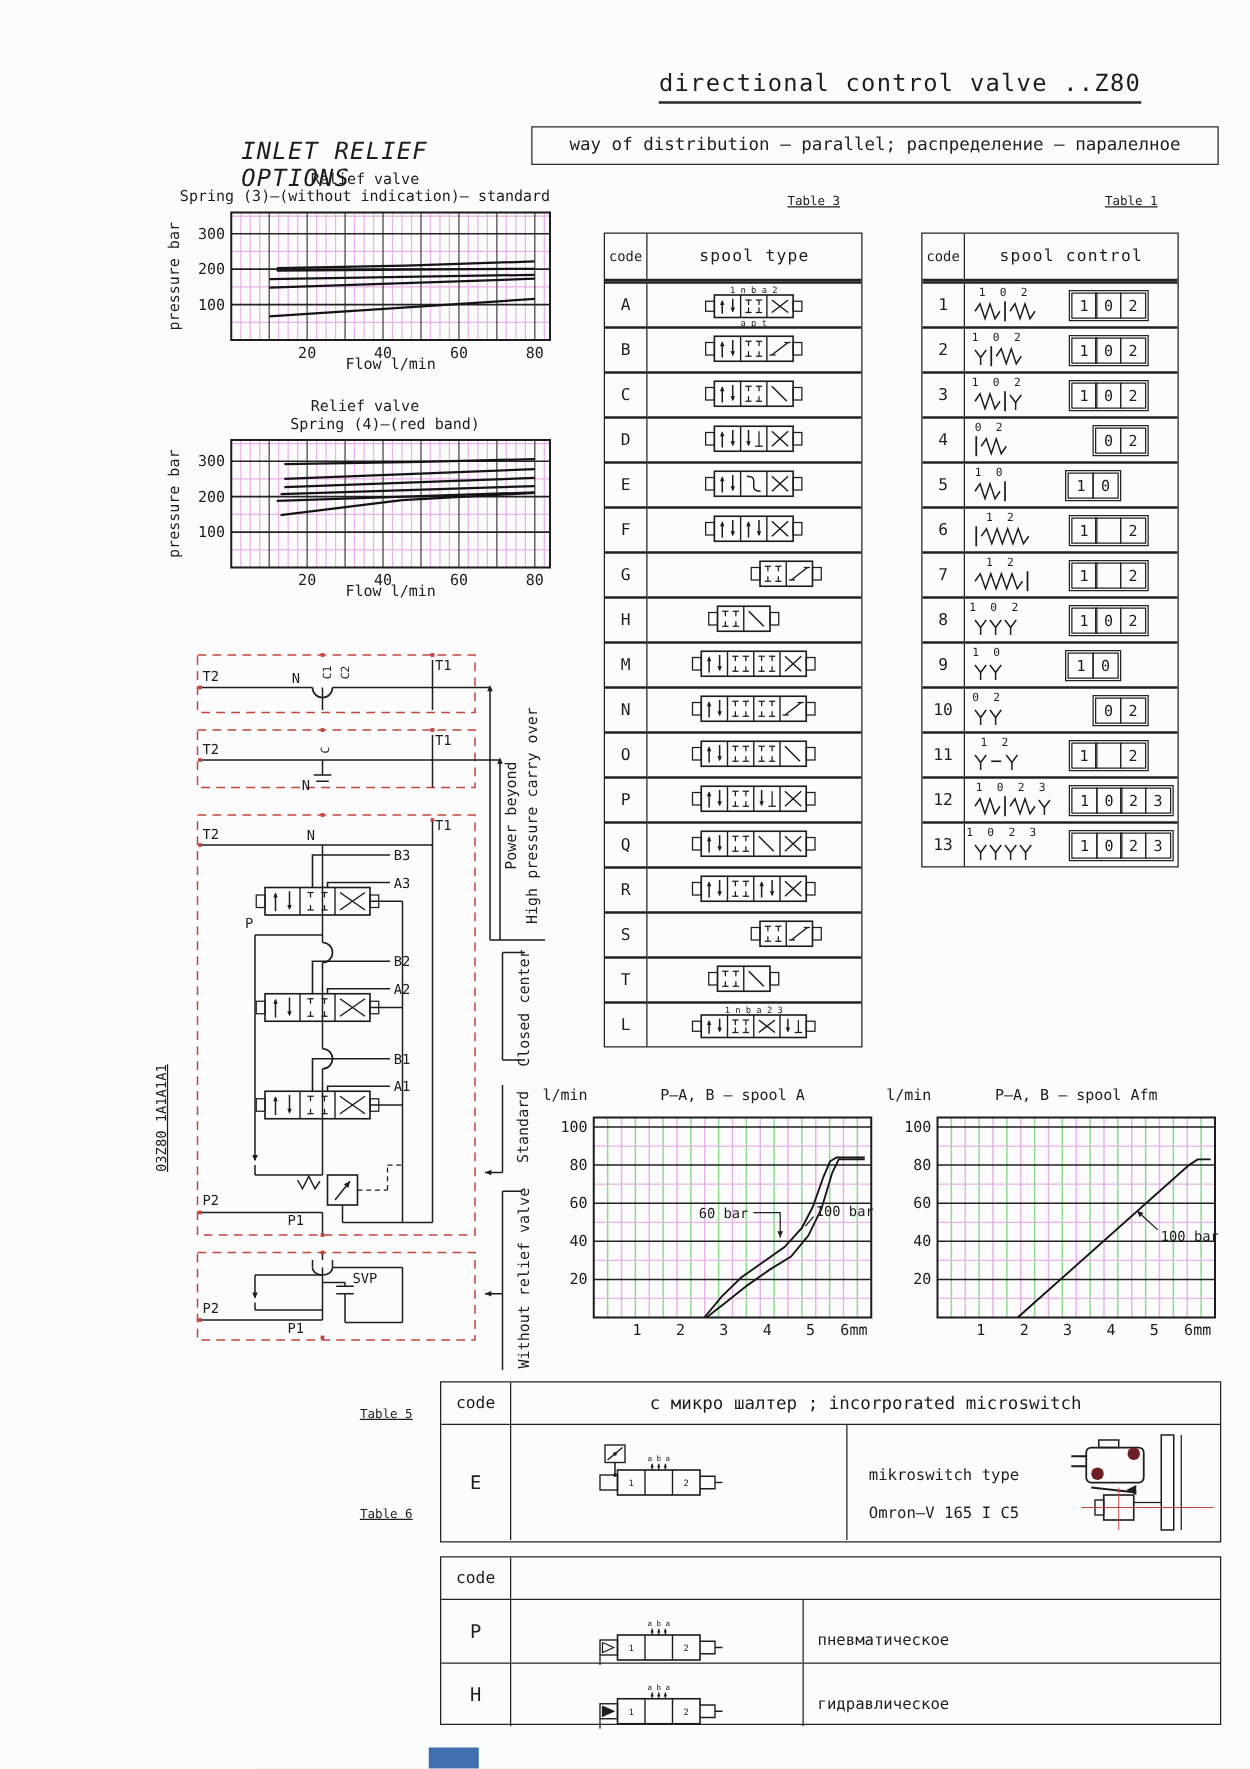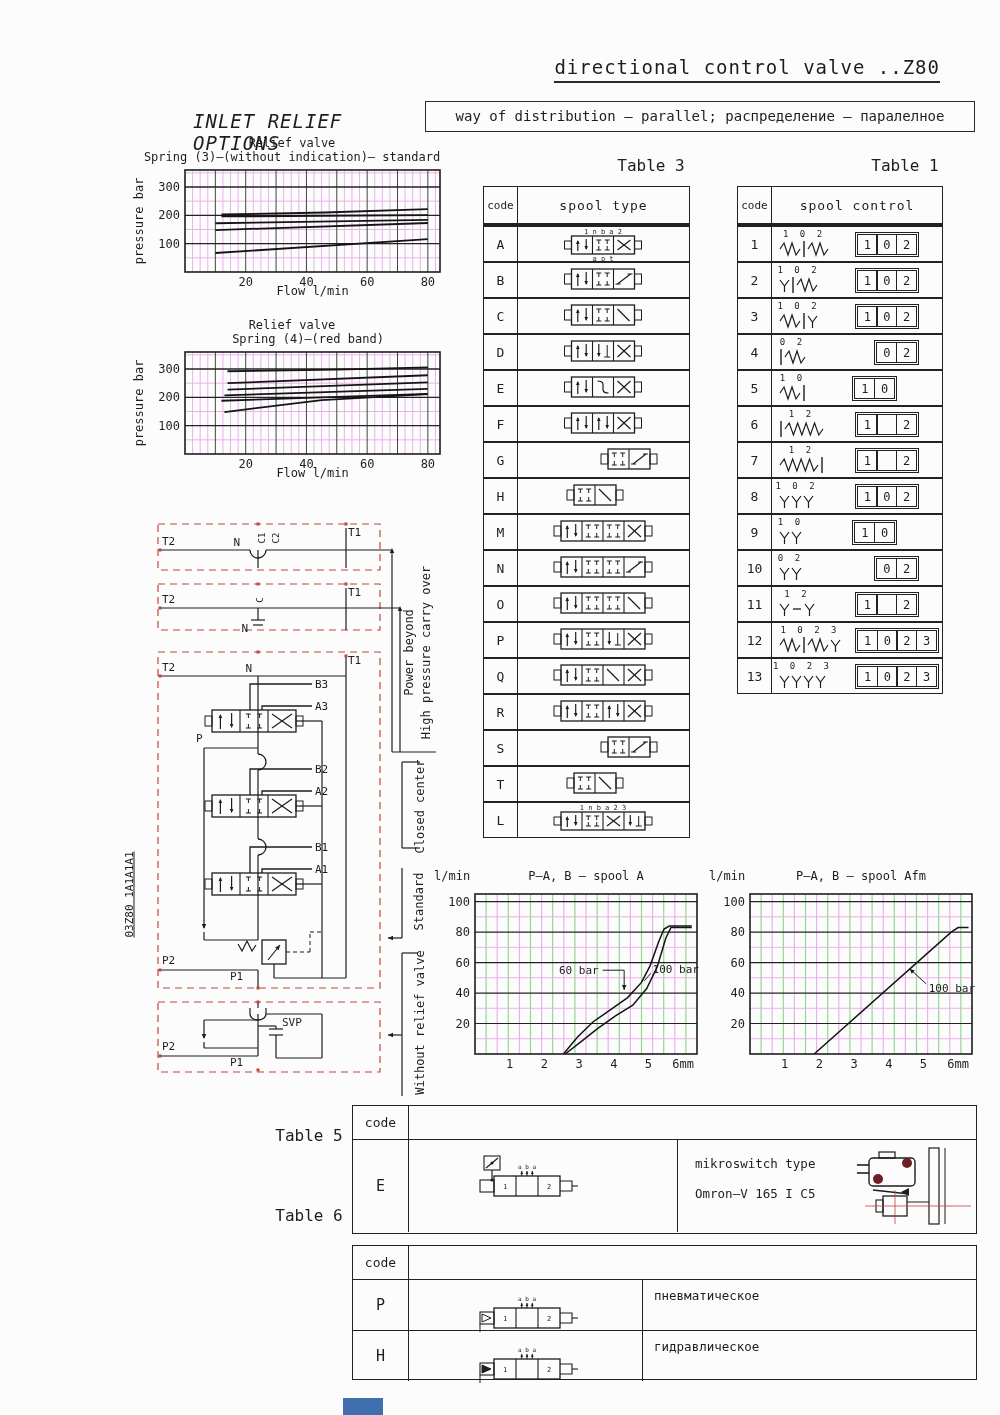--- a/index.html
+++ b/index.html
@@ -1,25 +1,25 @@
 <!DOCTYPE html>
 <html><head>
 <meta charset="utf-8">
 <style>
   html,body{margin:0;padding:0;background:#e8e8e8;}
   #page{position:relative;width:1000px;height:1415px;background:#fcfcfc;margin:0 auto;
         font-family:"DejaVu Sans Mono",monospace;color:#1d1d1d;overflow:hidden;}
   .abs{position:absolute;}
-  #title-wrap{left:500px;top:56px;width:440px;text-align:right;}
+  #title-wrap{left:500px;top:56px;width:440px;text-align:center;}
   #title-wrap span{display:inline-block;font-size:19px;letter-spacing:1px;border-bottom:2px solid #2a2a2a;padding-bottom:3px;}
   #heading{left:193px;top:110px;width:240px;font-size:19px;font-style:italic;letter-spacing:1px;}
   #distbox{left:425px;top:101px;width:548px;height:29px;border:1.6px solid #2a2a2a;
            text-align:center;line-height:29px;font-size:14px;}
   .ct{width:320px;text-align:center;font-size:12px;}
-  .tbl-label{width:128px;text-align:center;font-size:16px;}
+  .tbl-label{width:128px;text-align:center;font-size:10px;text-decoration:underline;}
   svg{position:absolute;overflow:visible;}
   svg text{font-family:"DejaVu Sans Mono",monospace;}
   
   .dtable{border:1.6px solid #222;background:transparent;}
   .dhead{display:flex;border-bottom:2px solid #222;height:36px;align-items:center;}
   .dcode{width:33px;border-right:1.6px solid #222;height:100%;display:flex;align-items:center;justify-content:center;font-size:11px;}
   .dtitle{flex:1;text-align:center;font-size:13px;letter-spacing:1px;}
   .drow{display:flex;height:34px;border-top:2px solid #222;position:relative;}
   .drow:first-of-type{border-top:none;}
   .drow .rcode{width:33px;border-right:1.6px solid #222;display:flex;align-items:center;justify-content:center;font-size:13px;}
@@ -29,21 +29,21 @@
   .t4boxes .bx:first-child{margin-left:0;}
   
   .vcap{height:15px;font-size:12px;text-align:center;transform:rotate(-90deg);white-space:nowrap;}
   
   .btable{border:1.7px solid #222;position:absolute;background:transparent;}
   .bhead{display:flex;border-bottom:1.7px solid #222;height:33px;align-items:center;}
   .bcode{width:55px;border-right:1.7px solid #222;height:100%;display:flex;align-items:center;justify-content:center;font-size:13px;}
   .bhtitle{flex:1;text-align:center;font-size:14px;}
   .brow{display:flex;position:relative;}
   .brow .rcode2{width:55px;border-right:1.7px solid #222;display:flex;align-items:center;justify-content:center;font-size:15px;}
-  .b-texts{font-size:12.5px;line-height:1;}
+  .b-texts{font-size:12.5px;line-height:1;margin-top:16px;}
   #footer-mark{left:343px;top:1398px;width:40px;height:17px;background:#3f6fae;}
 </style>
 </head>
 <body>
 
 <div id="page">
 
   <div id="title-wrap" class="abs">
     <span>directional control valve ..Z80</span>
   </div>
@@ -1087,20 +1087,21 @@
       <text x="2" y="14" fill="#1d1d1d" font-size="12" text-anchor="start">l/min</text>
       <text x="221.640625" y="126.47619047619048" fill="#1d1d1d" font-size="11" text-anchor="start">100 bar</text>
       <polyline points="219.21249999999998,117.9047619047619 202.56249999999997,102.66666666666667" fill="none" stroke="#1d1d1d" stroke-width="1"></polyline>
       <path d="M0,0 L-5,2.25 L-5,-2.25 Z" fill="#1d1d1d" transform="translate(202.56249999999997,102.66666666666667) rotate(-137.53522141643708)"></path>
     </svg>
 
   <div class="abs tbl-label" style="left:245px;top:1126px">Table 5</div>
   <div class="btable" style="left:352px;top:1105px;width:623px;height:127px">
     <div class="bhead">
       <div class="bcode">code</div>
+      <div class="bhtitle">с микро шалтер ; incorporated microswitch</div>
     </div>
     <div class="brow" style="height:92px">
       <div class="rcode2">E</div>
       <div style="position:relative;flex:1">
         <svg id="t5sym" style="left:55px;top:14px" width="230" height="66">
             <rect x="30" y="22" width="66" height="20" fill="none" stroke="#1d1d1d" stroke-width="1.3"></rect>
             <line x1="52" y1="22" x2="52" y2="42" stroke="#1d1d1d" stroke-width="1.1"></line>
             <line x1="74" y1="22" x2="74" y2="42" stroke="#1d1d1d" stroke-width="1.1"></line>
             <text x="41" y="35" fill="#1d1d1d" font-size="7" text-anchor="middle">1</text>
             <text x="85" y="35" fill="#1d1d1d" font-size="7" text-anchor="middle">2</text>

